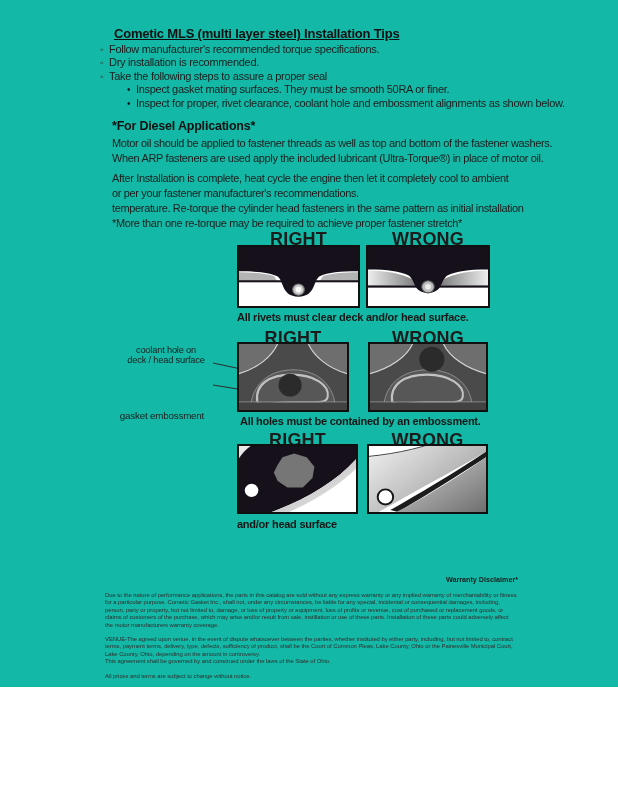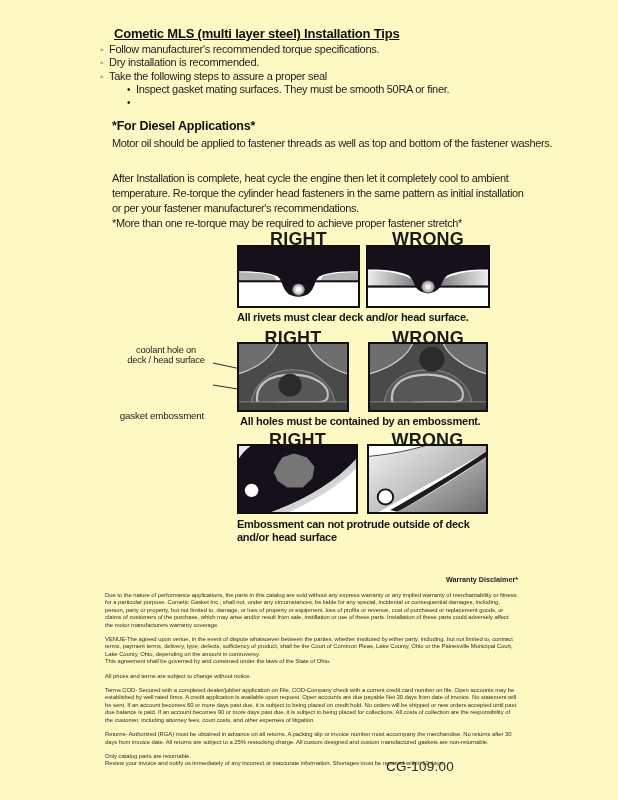--- a/index.html
+++ b/index.html
@@ -1,16 +1,16 @@
 <!DOCTYPE html>
 <html><head>
 <meta charset="utf-8">
 <style>
   html,body{margin:0;padding:0;background:#ffffff;}
-  .page{position:relative;width:618px;height:800px;background:#fef9c3;overflow:hidden;
+  .page{position:relative;width:618px;height:687px;background:#14b8a6;overflow:hidden;
         font-family:"Liberation Sans",sans-serif;color:#222;}
 
   .title{position:absolute;left:114px;top:26px;font-size:13px;font-weight:bold;
          text-decoration:underline;letter-spacing:-0.2px;color:#101010;white-space:nowrap;}
 
   .bullets{position:absolute;left:100px;top:43px;font-size:11px;letter-spacing:-0.3px;color:#1d1d1d;}
   .bullet-row{display:flex;height:13.4px;align-items:baseline;white-space:nowrap;}
   .bullet-row .m{width:9px;font-size:10px;flex:0 0 9px;}
   .bullet-row.sub{margin-left:27px;}
 
@@ -69,32 +69,34 @@
     <div class="bullet-row">
       <span class="m">◦</span>
       <span>Take the following steps to assure a proper seal</span>
     </div>
     <div class="bullet-row sub">
       <span class="m">•</span>
       <span>Inspect gasket mating surfaces.  They must be smooth 50RA or finer.</span>
     </div>
     <div class="bullet-row sub">
       <span class="m">•</span>
+      <span>Inspect for proper, rivet clearance, coolant hole and embossment alignments as shown below.</span>
     </div>
   </div>
 
   <div class="diesel-heading">*For Diesel Applications*</div>
 
   <div class="para" id="p1">
     <div>Motor oil should be applied to fastener threads as well as top and bottom of the fastener washers.</div>
+    <div>When ARP fasteners are used apply the included lubricant (Ultra-Torque®) in place of motor oil.</div>
   </div>
   <div class="para" id="p2">
     <div>After Installation is complete, heat cycle the engine then let it completely cool to ambient</div>
+    <div>or per your fastener manufacturer's recommendations.</div>
     <div>temperature. Re-torque the cylinder head fasteners in the same pattern as initial installation</div>
-    <div>or per your fastener manufacturer's recommendations.</div>
   </div>
   <div class="para" id="note">
     <div>*More than one re-torque may be required to achieve proper fastener stretch*</div>
   </div>
 
   <div class="dlabel" id="l1r">RIGHT</div>
   <div class="dlabel" id="l1w">WRONG</div>
 
   <div class="dbox" id="b1r">
     <svg viewBox="0 0 123 63" preserveAspectRatio="none">
@@ -206,21 +208,20 @@
       </defs>
       <rect width="121" height="70" fill="#ffffff"></rect>
       <path d="M0 12 C38 8 80 -4 121 -26 L121 6 C84 28 44 50 10 70 L0 70 Z" fill="url(#g3w)"></path>
       <path d="M0 11 C30 8 60 1 84 -10" fill="none" stroke="#3a3a3a" stroke-width="1"></path>
       <path d="M121 6 C86 30 52 50 22 68 L30 70 C60 52 94 30 121 12 Z" fill="#1c1c1c"></path>
       <path d="M121 12 C96 30 68 48 40 64 L28 70 H121 Z" fill="url(#g3w2)"></path>
       <circle cx="17" cy="54" r="8" fill="#ffffff" stroke="#161616" stroke-width="2"></circle>
     </svg>
   </div>
   <div class="dcaption" id="c3">
-    <div>Embossment can not protrude outside of deck</div>
     <div>and/or head surface</div>
   </div>
 
   <div class="disclaimer">
     <h4>Warranty Disclaimer*</h4>
     <p>Due to the nature of performance applications, the parts in this catalog are sold without any express warranty or any implied warranty of merchantability or fitness for a particular purpose.  Cometic Gasket Inc., shall not, under any circumstances, be liable for any special, incidental or consequential damages, including, person, party or property, but not limited to, damage, or loss of property or equipment, loss of profits or revenue, cost of purchased or replacement goods, or claims of customers of the purchase, which may arise and/or result from sale, instillation or use of these parts.  Installation of these parts could adversely affect the motor manufacturers warranty coverage.</p>
     <p class="tight">VENUE-The agreed upon venue, in the event of dispute whatsoever between the parties, whether instituted by either party, including, but not limited to, contract terms, payment terms, delivery, type, defects, sufficiency of product, shall be the Court of Common Pleas, Lake County, Ohio or the Painesville Municipal Court, Lake County, Ohio, depending on the amount in controversy.</p>
     <p>This agreement shall be governed by and construed under the laws of the State of Ohio.</p>
     <p>All prices and terms are subject to change without notice.</p>
     <p>Terms COD- Secured with a completed dealer/jobber application on File, COD-Company check with a current credit card number on file.  Open accounts may be established by well rated firms.  A credit application is available upon request.  Open accounts are due payable Net 30 days from date of invoice.  No statement will be sent.  If an account becomes 60 or more days past due, it is subject to being placed on credit hold.  No orders will be shipped or new orders accepted until past due balance is paid.  If an account becomes 90 or more days past due, it is subject to being placed for collections.  All costs of collection are the responsibility of the customer, including attorney fees, court costs, and other expenses of litigation.</p>

